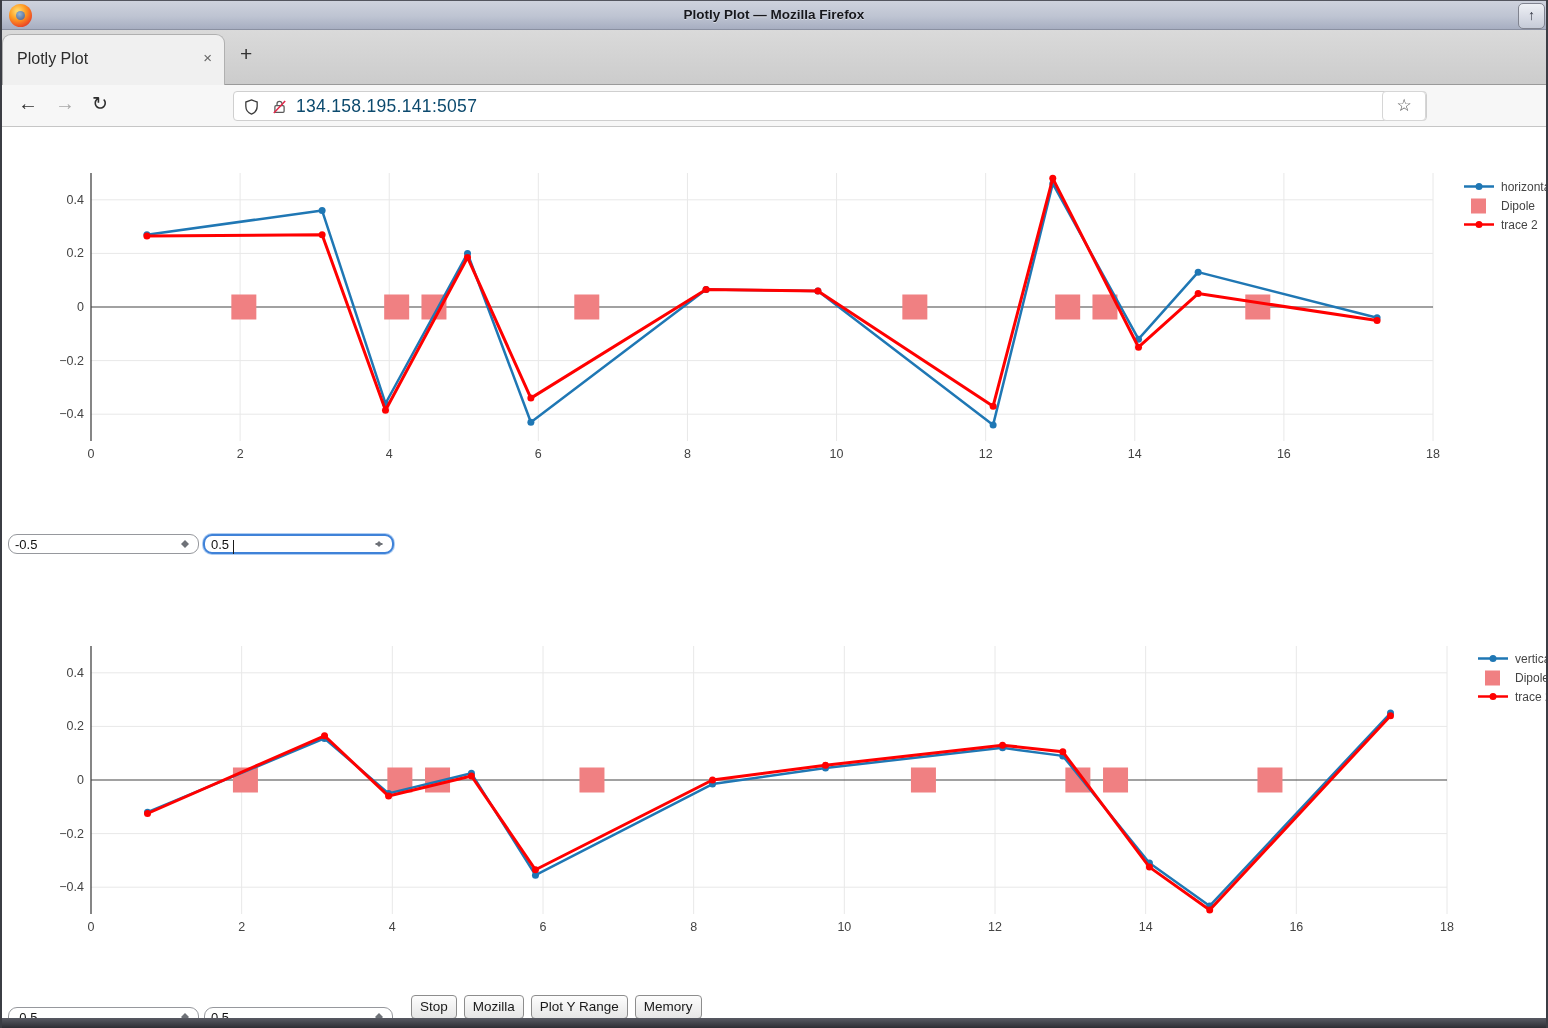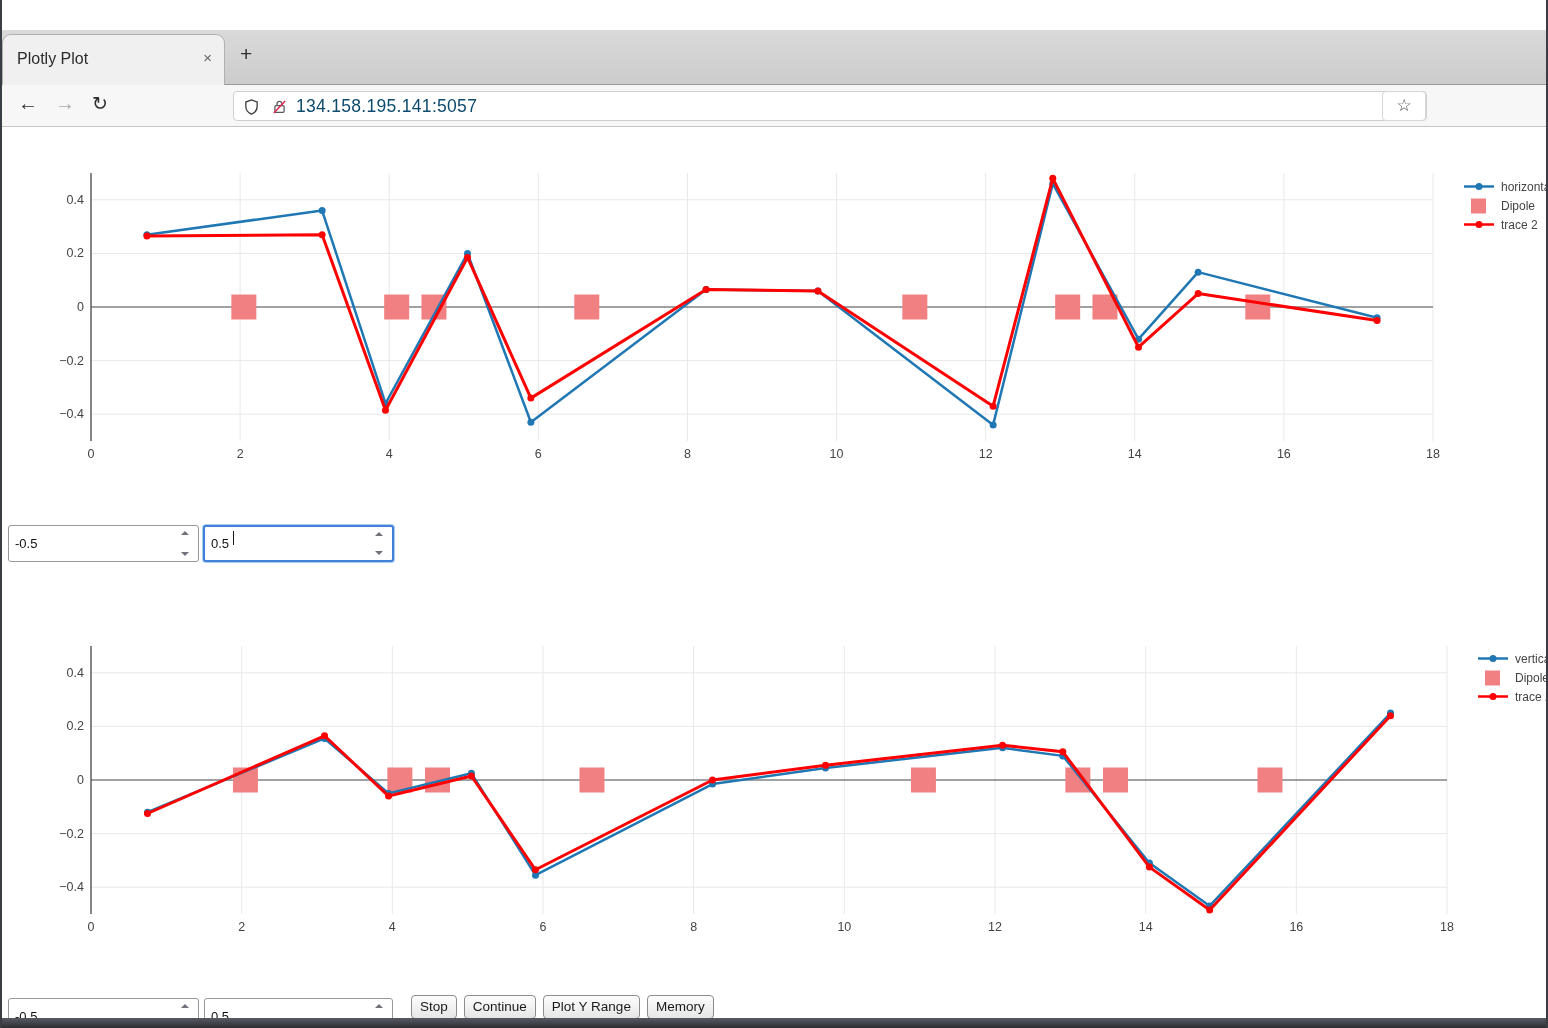--- a/index.html
+++ b/index.html
@@ -49,22 +49,22 @@
 
   
   .content{position:absolute;left:0;top:127px;width:1548px;height:891px;background:#fff;}
   .chart-svg{position:absolute;left:0;top:0;}
   .legend{position:absolute;z-index:5;}
   .legend-item{display:flex;align-items:center;height:19px;white-space:nowrap;}
   .legend-item span{margin-left:6px;font-size:12px;color:#444;}
 
   
   .ctrl-row{position:absolute;left:0;width:100%;height:26px;}
-  .numwrap{position:absolute;top:3px;height:37px;background:#fff;border:1px solid #96989d;
-    border-radius:3px;box-sizing:border-box;}
+  .numwrap{position:absolute;top:12px;height:20px;background:#fff;border:1px solid #96989d;
+    border-radius:9px;box-sizing:border-box;}
   .numwrap.focused{border:2px solid #3f82d8;box-shadow:0 0 0 1px #aecdf2;}
   .numinput{position:absolute;left:0;top:0;width:calc(100% - 28px);height:100%;border:none;outline:none;
     padding:0 0 0 6px;font-size:13px;font-family:"Liberation Sans",sans-serif;color:#111;background:transparent;}
   .spinner{position:absolute;right:7px;top:0;width:12px;height:100%;}
   .sp-up,.sp-down{position:absolute;left:2px;width:0;height:0;border-left:4px solid transparent;border-right:4px solid transparent;}
   .sp-up{top:5px;border-bottom:4px solid #6f7278;}
   .sp-down{bottom:5px;border-top:4px solid #6f7278;}
   .caret{position:absolute;top:4px;width:1px;height:14px;background:#1a1a1a;}
   .btns{position:absolute;left:400px;top:0;display:flex;gap:7px;padding-left:11px;}
   .btn{height:24px;padding:0 8px;border:1px solid #8d8d8d;border-radius:4px;
@@ -72,20 +72,27 @@
     font-family:"Liberation Sans",sans-serif;line-height:22px;}
 
   .footer{position:absolute;left:0;top:1018px;width:100%;height:10px;
     background:linear-gradient(#585a63,#2d2e34);}
 </style>
 </head>
 <body>
 
 <div class="window">
 
+  <div class="titlebar">
+    <div class="ff-icon">
+        <div class="ff-inner"></div>
+      </div>
+    <div class="win-title">Plotly Plot — Mozilla Firefox</div>
+    <div class="win-btn"><span>↑</span></div>
+  </div>
 
   <div class="tabbar">
     <div class="tab">
       <span class="tab-title">Plotly Plot</span>
       <span class="tab-close">×</span>
     </div>
     <div class="newtab">+</div>
   </div>
 
   <div class="navbar">
@@ -312,21 +319,21 @@
       </div>
       <div class="numwrap" style="left:204px;width:189px">
         <input class="numinput" type="text" value="0.5" style="">
         <span class="spinner">
             <span class="sp-up"></span>
             <span class="sp-down"></span>
           </span>
       </div>
       <div class="btns">
         <button class="btn">Stop</button>
-        <button class="btn">Continue</button>
+        <button class="btn">Mozilla</button>
         <button class="btn">Plot Y Range</button>
         <button class="btn">Memory</button>
       </div>
     </div>
   </div>
 
   <div class="footer"></div>
   <div class="edge left"></div>
   <div class="edge right"></div>
 </div>

